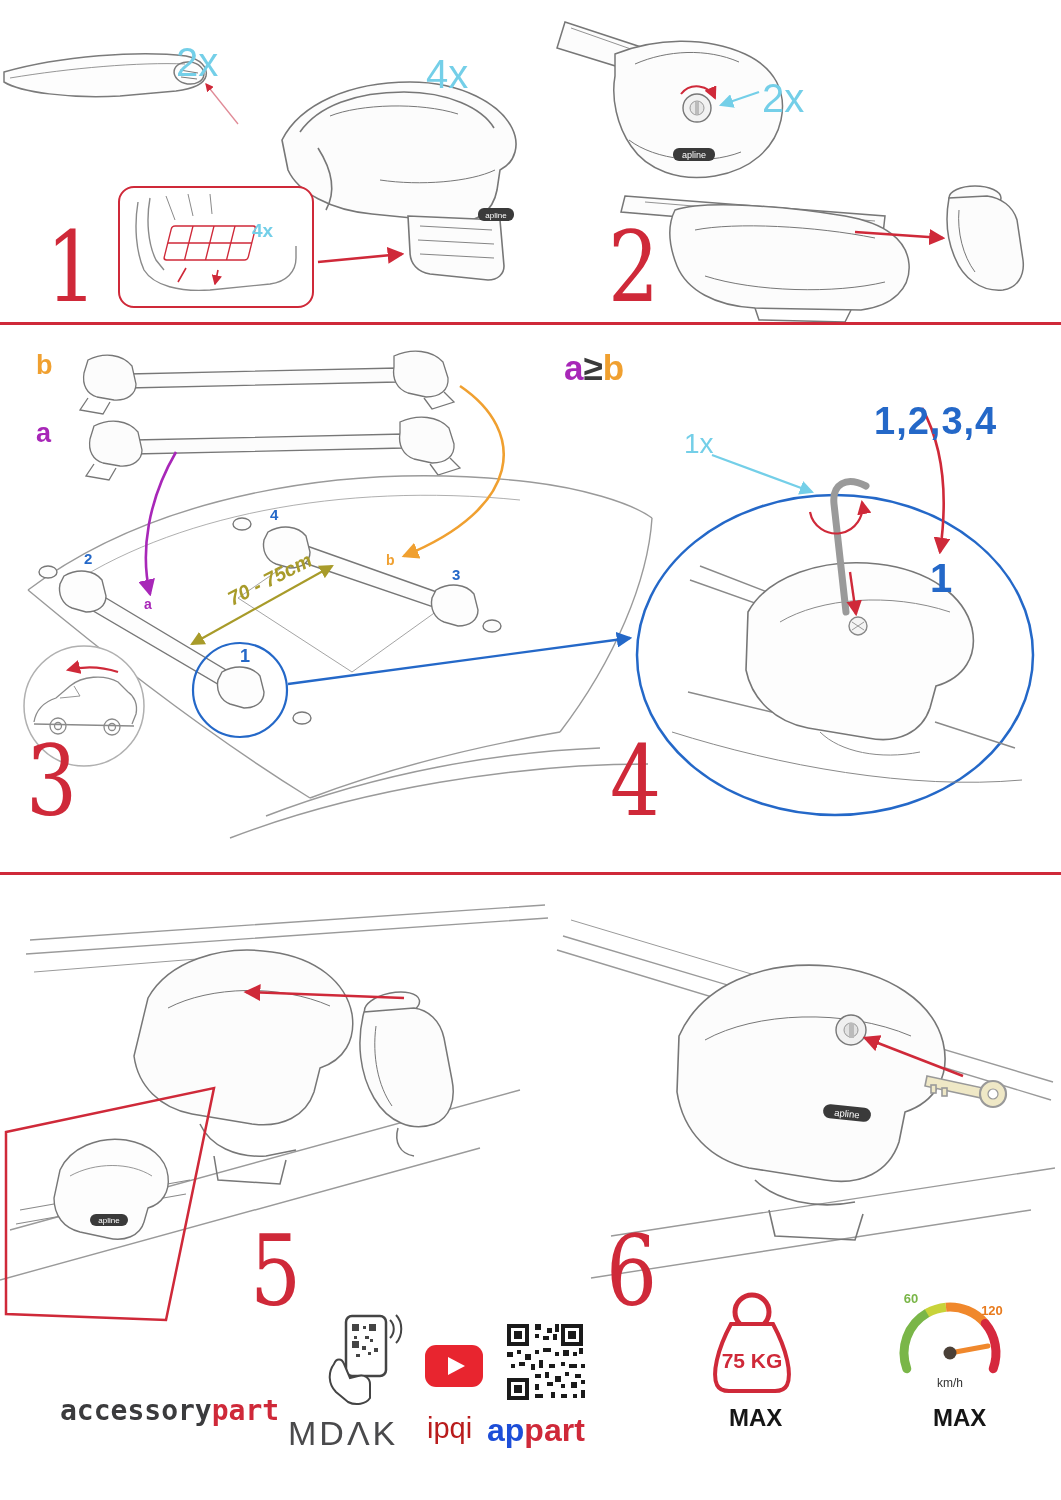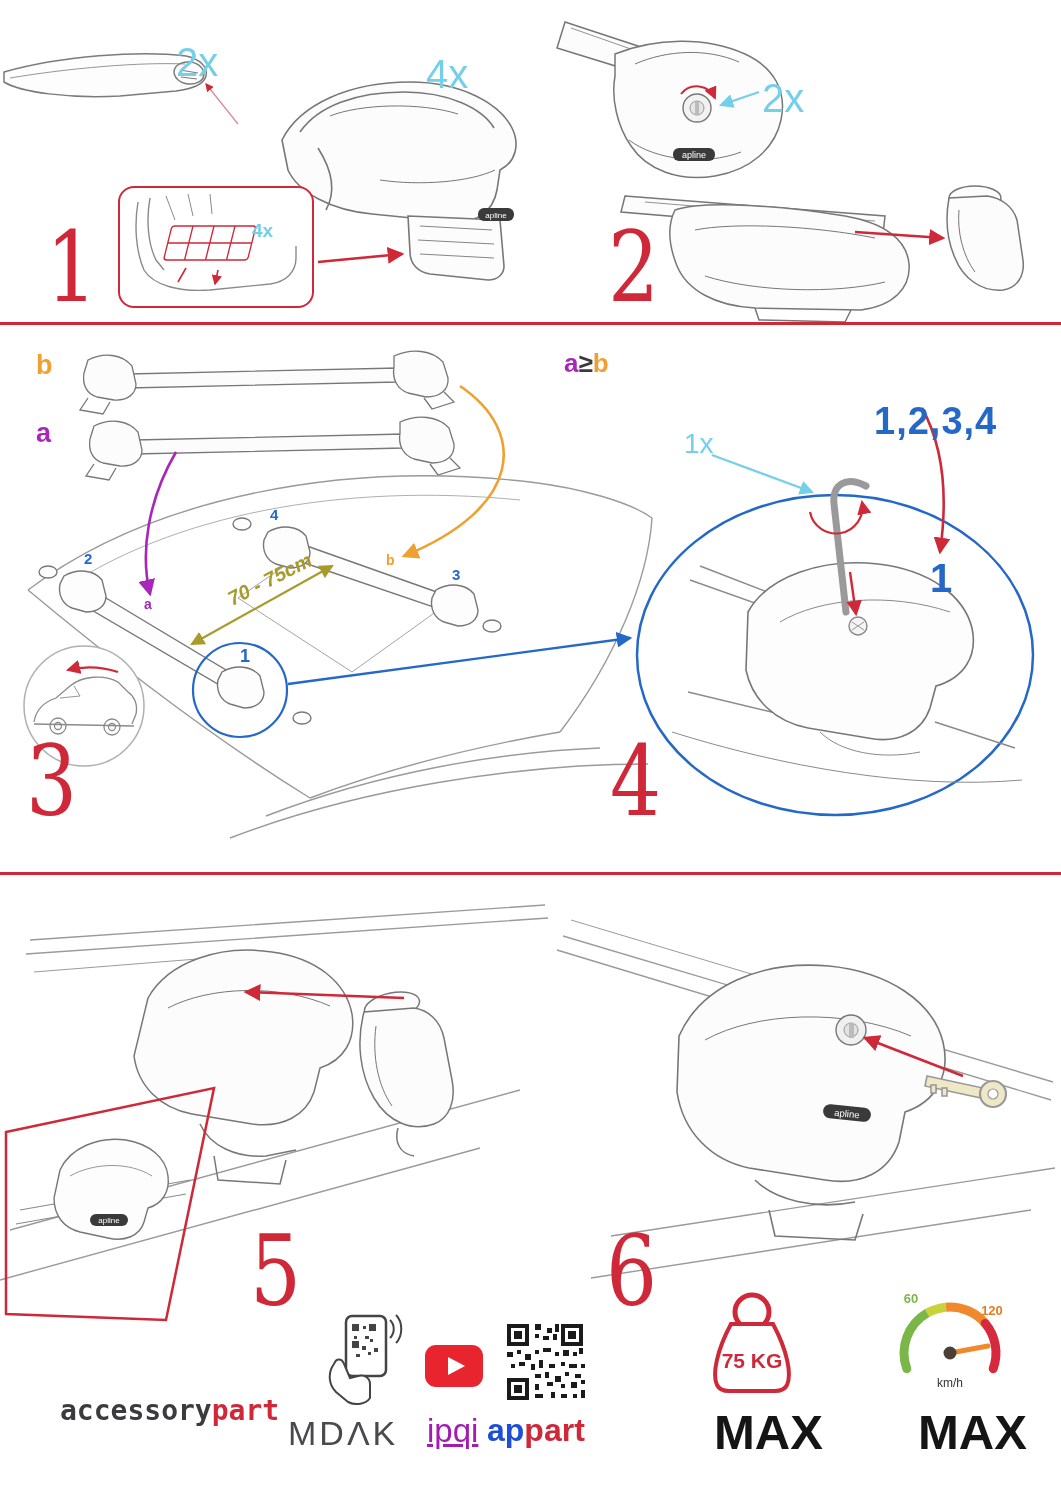--- a/index.html
+++ b/index.html
@@ -10,35 +10,35 @@
   .divider{left:0;width:1061px;height:3px;background:#cf2939;}
   .stepnum{font-family:"DejaVu Serif",serif;font-size:98px;line-height:.92;color:#cf2939;transform:scaleX(.82);transform-origin:left top;}
   .qty{color:#74cfe8;font-size:40px;font-weight:500;}
   .qty-sm{color:#74cfe8;font-size:19px;font-weight:600;}
   .poslabel{font-weight:bold;color:#2468c8;font-size:15px;}
   .pos-big{font-weight:bold;color:#2468c8;font-size:18px;}
   .barlabel{font-size:27px;font-weight:bold;}
   .lab-orange{color:#f0a030;}
   .lab-purple{color:#a827b8;}
   .distance{color:#a89b2a;font-style:italic;font-weight:600;font-size:20px;width:160px;text-align:center;transform:rotate(-27deg);transform-origin:center;}
-  .rule{font-size:26px;font-weight:bold;text-align:center;}
+  .rule{font-size:35px;font-weight:bold;text-align:center;}
   .rule .op{color:#3a3a3a;}
   .sequence{font-size:38px;font-weight:bold;color:#2468c8;letter-spacing:1px;}
   .firstpos{font-size:40px;font-weight:bold;color:#2468c8;}
   .inset1{border:2.5px solid #cf2939;border-radius:16px;background:#fff;}
   .model{font-size:34px;font-weight:500;color:#2b2a6e;letter-spacing:.5px;}
   .brandline{font-family:"DejaVu Sans Mono",monospace;font-size:28px;font-weight:bold;}
   .brandline .acc{color:#3b3b3d;}
   .brandline .part{color:#cf2939;}
   .mdak{font-size:34px;font-weight:normal;color:#4a4a4c;letter-spacing:3px;}
-  .ipqi{font-size:33px;font-weight:500;color:#a21caf;text-decoration:underline;}
+  .ipqi{font-size:29px;font-weight:500;color:#b91c1c;}
   .apline{font-size:32px;font-weight:bold;}
   .apline .ap{color:#1d4ed8;}
   .apline .line{color:#cf2939;}
-  .maxlabel{font-size:49px;font-weight:bold;color:#151515;}
+  .maxlabel{font-size:24px;font-weight:bold;color:#151515;margin-left:15px;}
   svg{display:block;}
 </style>
 </head>
 <body>
 
 <div class="page">
 
   <svg class="abs" width="0" height="0" aria-hidden="true">
     <defs>
       <marker id="mR" viewBox="0 0 10 10" refX="8.5" refY="5" markerWidth="6.5" markerHeight="6.5" orient="auto-start-reverse">

